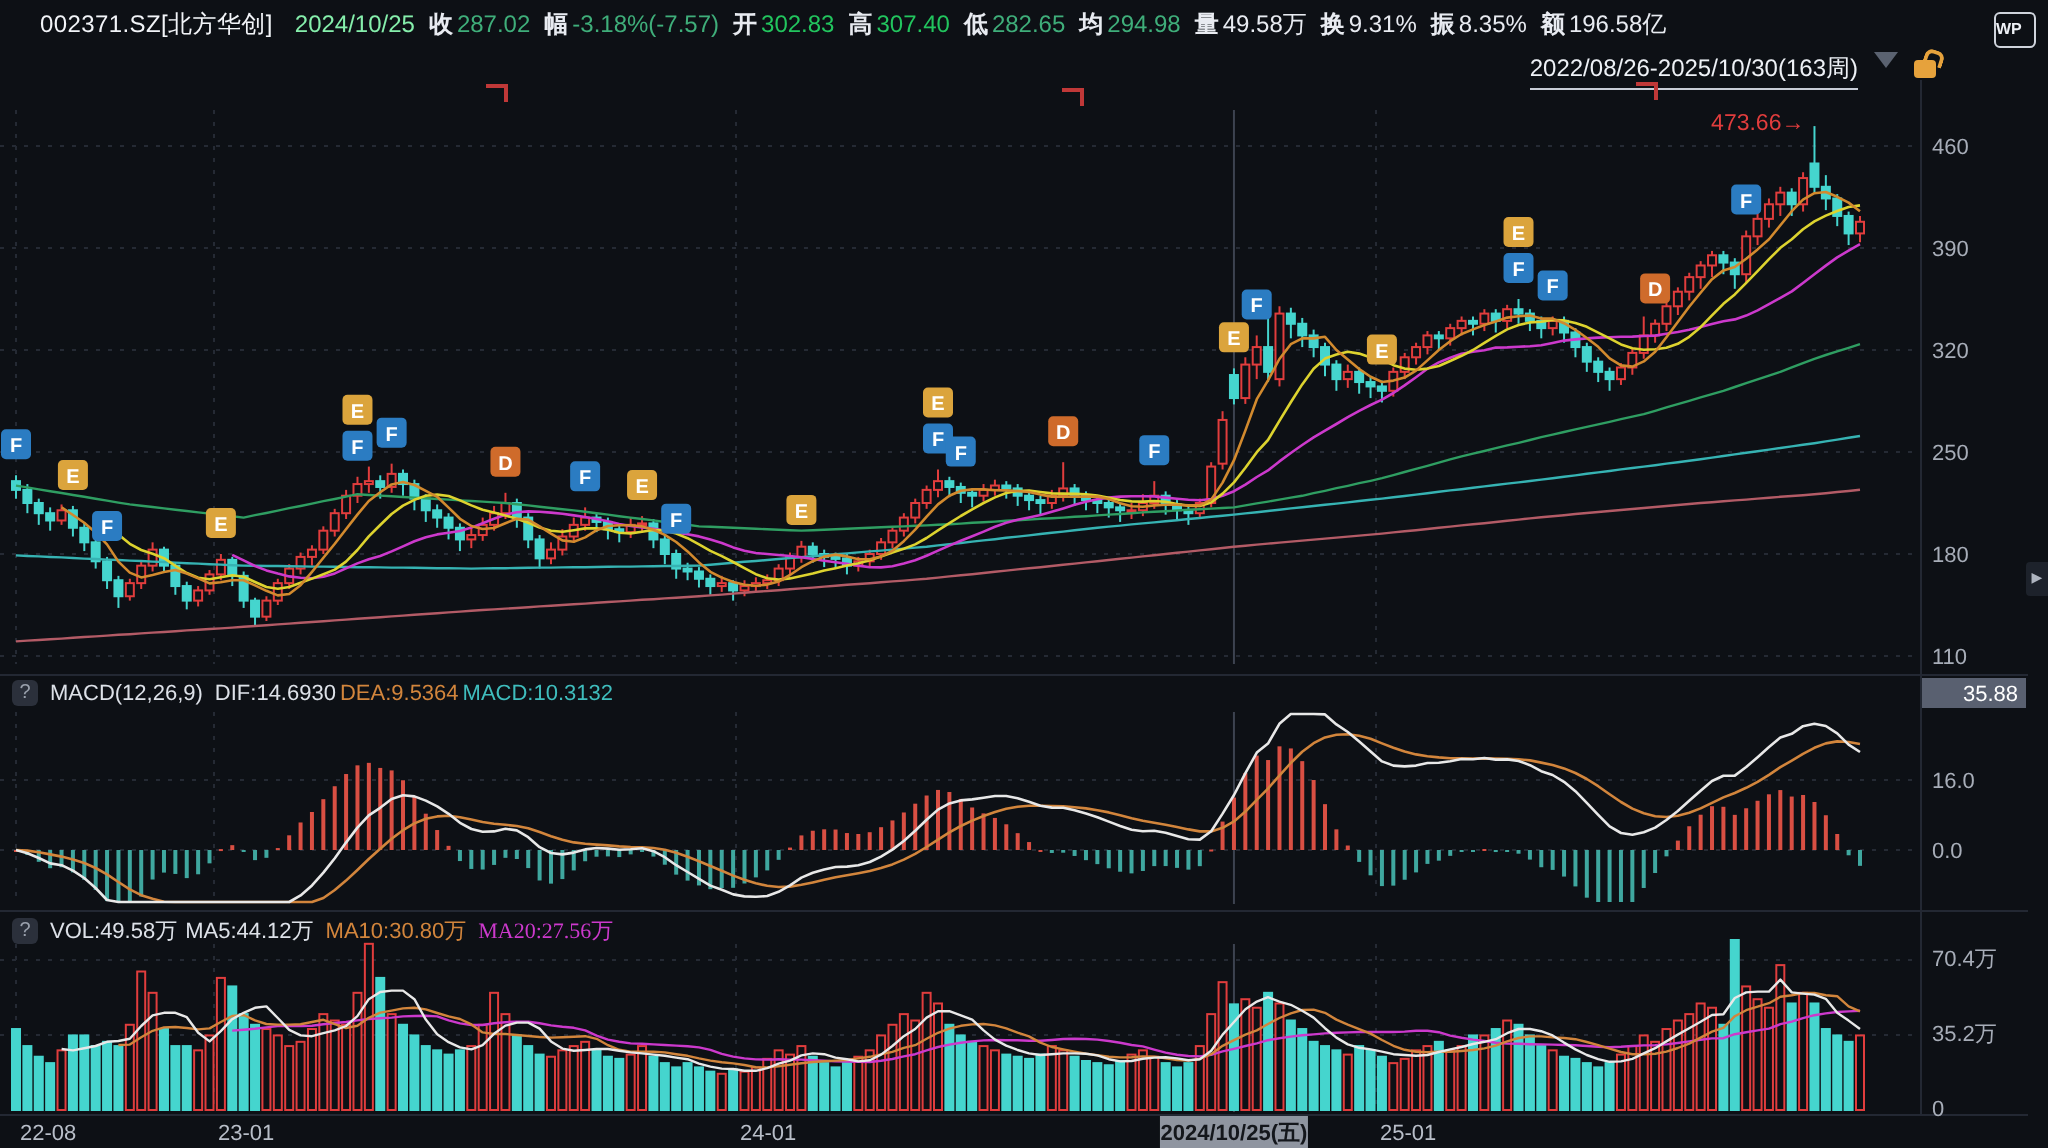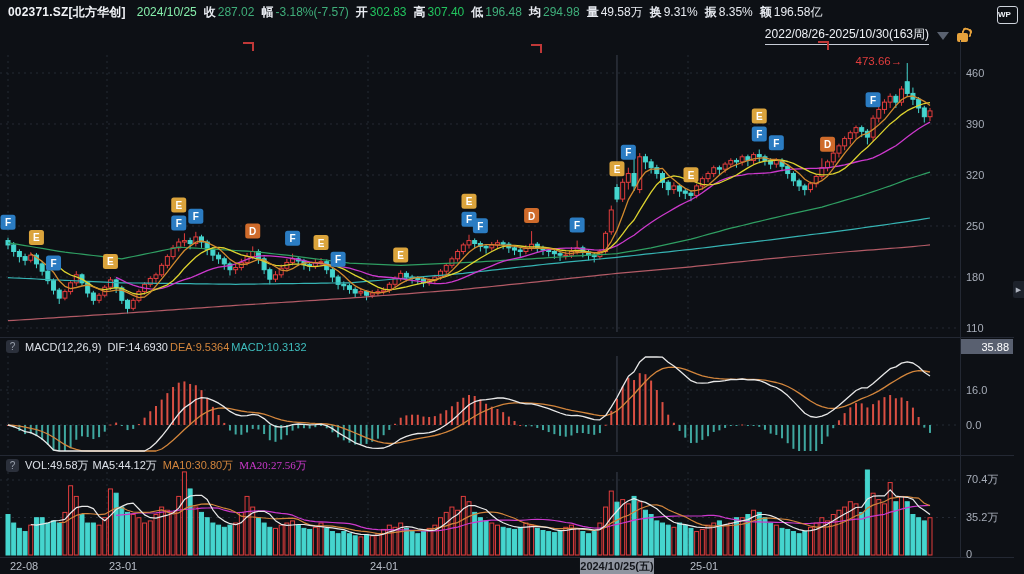--- a/index.html
+++ b/index.html
@@ -1,27 +1,27 @@
 <!DOCTYPE html>
 <html><head>
 <meta charset="utf-8">
 <style>
   html,body{margin:0;padding:0;background:#0d1015;overflow:hidden;}
   body{font-family:"Liberation Sans","DejaVu Sans",sans-serif;-webkit-font-smoothing:antialiased;}
   #app{position:relative;width:1024px;height:574px;background:#0d1015;color:#dfe3ea;font-size:12px;}
   .hrow{position:absolute;left:8px;display:flex;align-items:center;white-space:nowrap;}
   #hrow1{top:4px;height:16px;gap:7px;font-size:12px;}
   #hrow2{top:22px;height:15px;gap:10px;font-size:11px;}
-  .sym{font-weight:bold;color:#f2f4f8;letter-spacing:.2px;}
+  .sym{font-weight:normal;color:#f2f4f8;letter-spacing:.2px;margin-left:12px;}
   .hdate{color:#86efac;margin-left:4px;}
   .stat .lbl{color:#e8ebf1;font-weight:bold;margin-right:2px;}
   .v-green{color:#3fae7a;} .v-red{color:#22c55e;} .v-white{color:#e8ebf1;}
   .ma-item{font-weight:bold;}
   .ma-item .arrow{color:#e03b3b;margin-left:3px;font-weight:normal;}
-  #rangeCtl{position:absolute;top:26px;right:56px;display:flex;align-items:center;gap:8px;cursor:pointer;}
+  #rangeCtl{position:absolute;top:26px;right:56px;display:flex;align-items:flex-start;gap:8px;cursor:pointer;}
   #rangeText{color:#eef1f6;border-bottom:1px solid #c7ccd6;padding-bottom:1px;font-size:12px;}
   .tri-down{width:0;height:0;border-left:6px solid transparent;border-right:6px solid transparent;border-top:8px solid #5a6270;}
   .lock{position:relative;width:11px;height:9px;background:#e6a23c;border-radius:2px;margin-top:4px;}
   .lock:before{content:"";position:absolute;top:-5px;left:3px;width:6px;height:6px;border:2px solid #e6a23c;border-bottom:none;border-radius:4px 4px 0 0;transform:translateX(2px) rotate(18deg);}
   #wpLogo{position:absolute;top:6px;right:6px;width:19px;height:16px;border:1.5px solid #cfd4dc;border-radius:3px;color:#eef1f6;font-size:8px;font-weight:bold;text-align:left;line-height:15px;letter-spacing:0;}
   .paneRow{position:absolute;left:6px;display:flex;align-items:center;gap:6px;font-size:11px;white-space:nowrap;z-index:3;}
   #macdRow{top:340px;} #volRow{top:458px;}
   .helpBox{width:13px;height:13px;border-radius:3px;background:#2b303b;color:#9aa1ad;font-size:10px;text-align:center;line-height:13px;cursor:pointer;}
   .t-white{color:#dde1e8;} .t-orange{color:#d2853c;} .t-teal{color:#3fbdbd;} .t-mag{color:#cc39cc;font-family:Liberation Serif, serif;}
   #chart{position:absolute;left:0;top:0;z-index:1;}
@@ -32,21 +32,21 @@
 
 <div id="app">
 
   <div id="hrow1" class="hrow">
     <span class="sym">002371.SZ[北方华创]</span>
     <span class="hdate">2024/10/25</span>
   <span class="stat"><span class="lbl">收</span><span class="v-green">287.02</span></span>
       <span class="stat"><span class="lbl">幅</span><span class="v-green">-3.18%(-7.57)</span></span>
       <span class="stat"><span class="lbl">开</span><span class="v-red">302.83</span></span>
       <span class="stat"><span class="lbl">高</span><span class="v-red">307.40</span></span>
-      <span class="stat"><span class="lbl">低</span><span class="v-green">196.48</span></span>
+      <span class="stat"><span class="lbl">低</span><span class="v-green">282.65</span></span>
       <span class="stat"><span class="lbl">均</span><span class="v-green">294.98</span></span>
       <span class="stat"><span class="lbl">量</span><span class="v-white">49.58万</span></span>
       <span class="stat"><span class="lbl">换</span><span class="v-white">9.31%</span></span>
       <span class="stat"><span class="lbl">振</span><span class="v-white">8.35%</span></span>
       <span class="stat"><span class="lbl">额</span><span class="v-white">196.58亿</span></span>
     </div>
 
 
   <div id="rangeCtl">
     <span id="rangeText">2022/08/26-2025/10/30(163周)</span>

